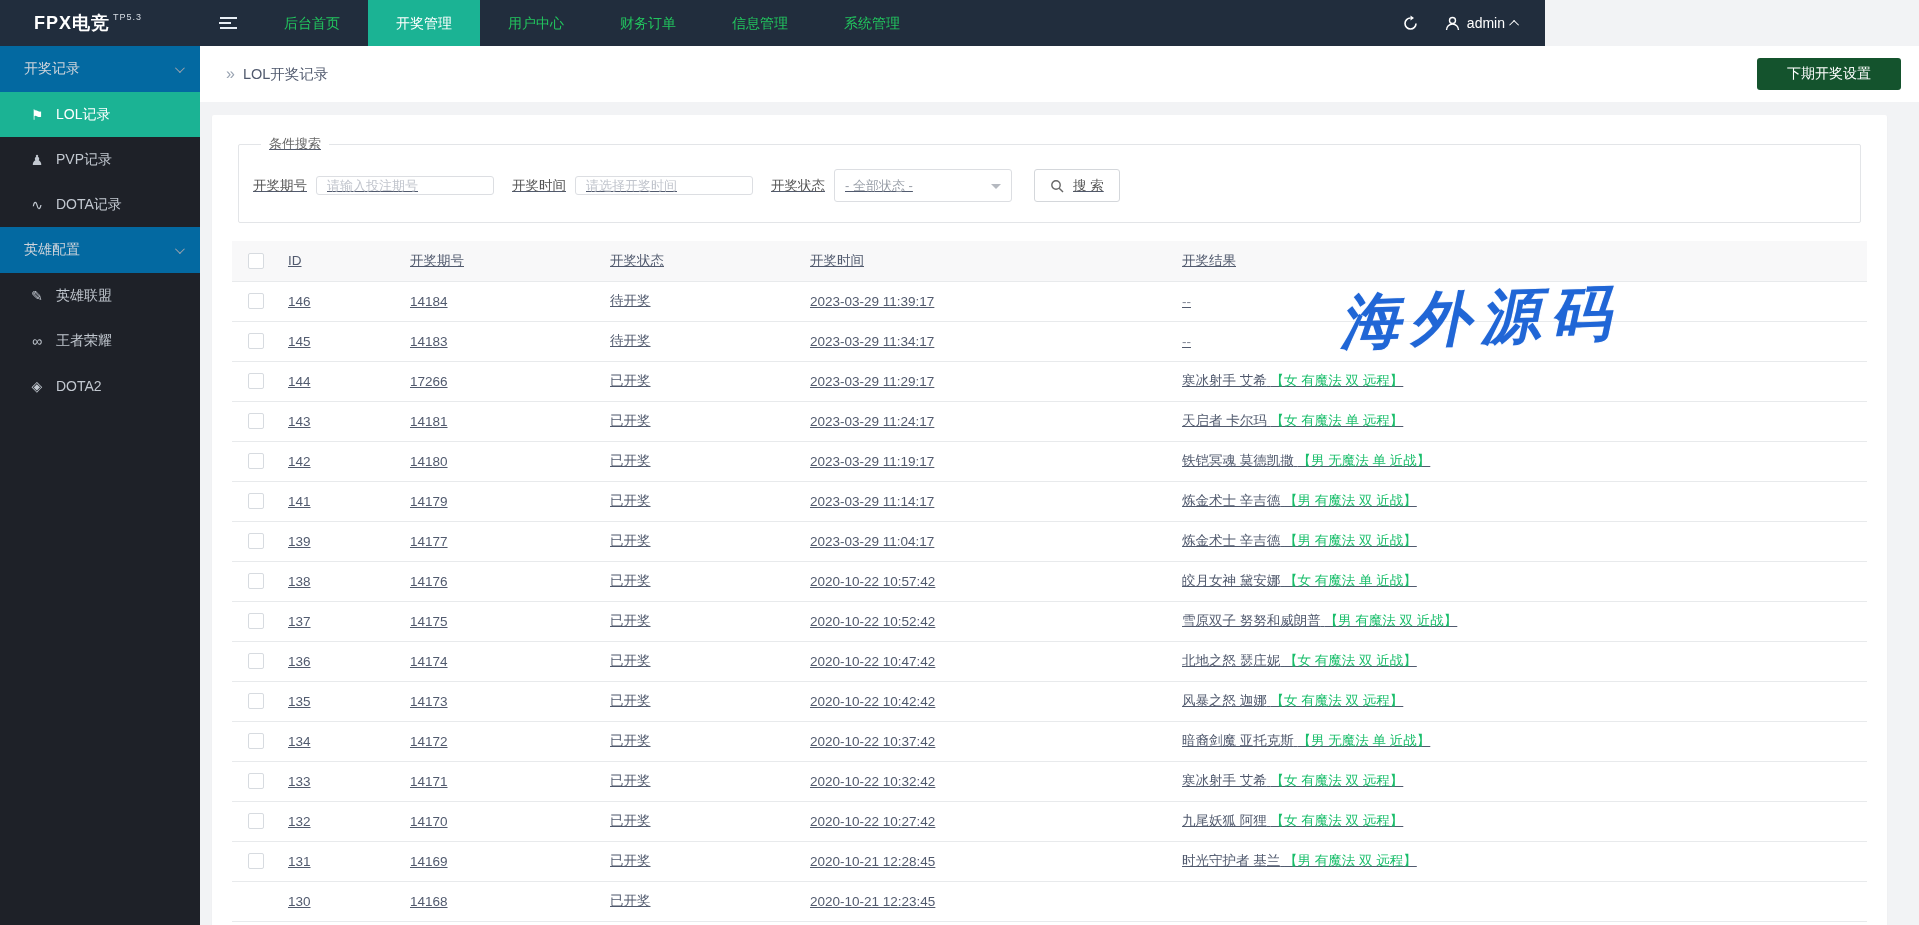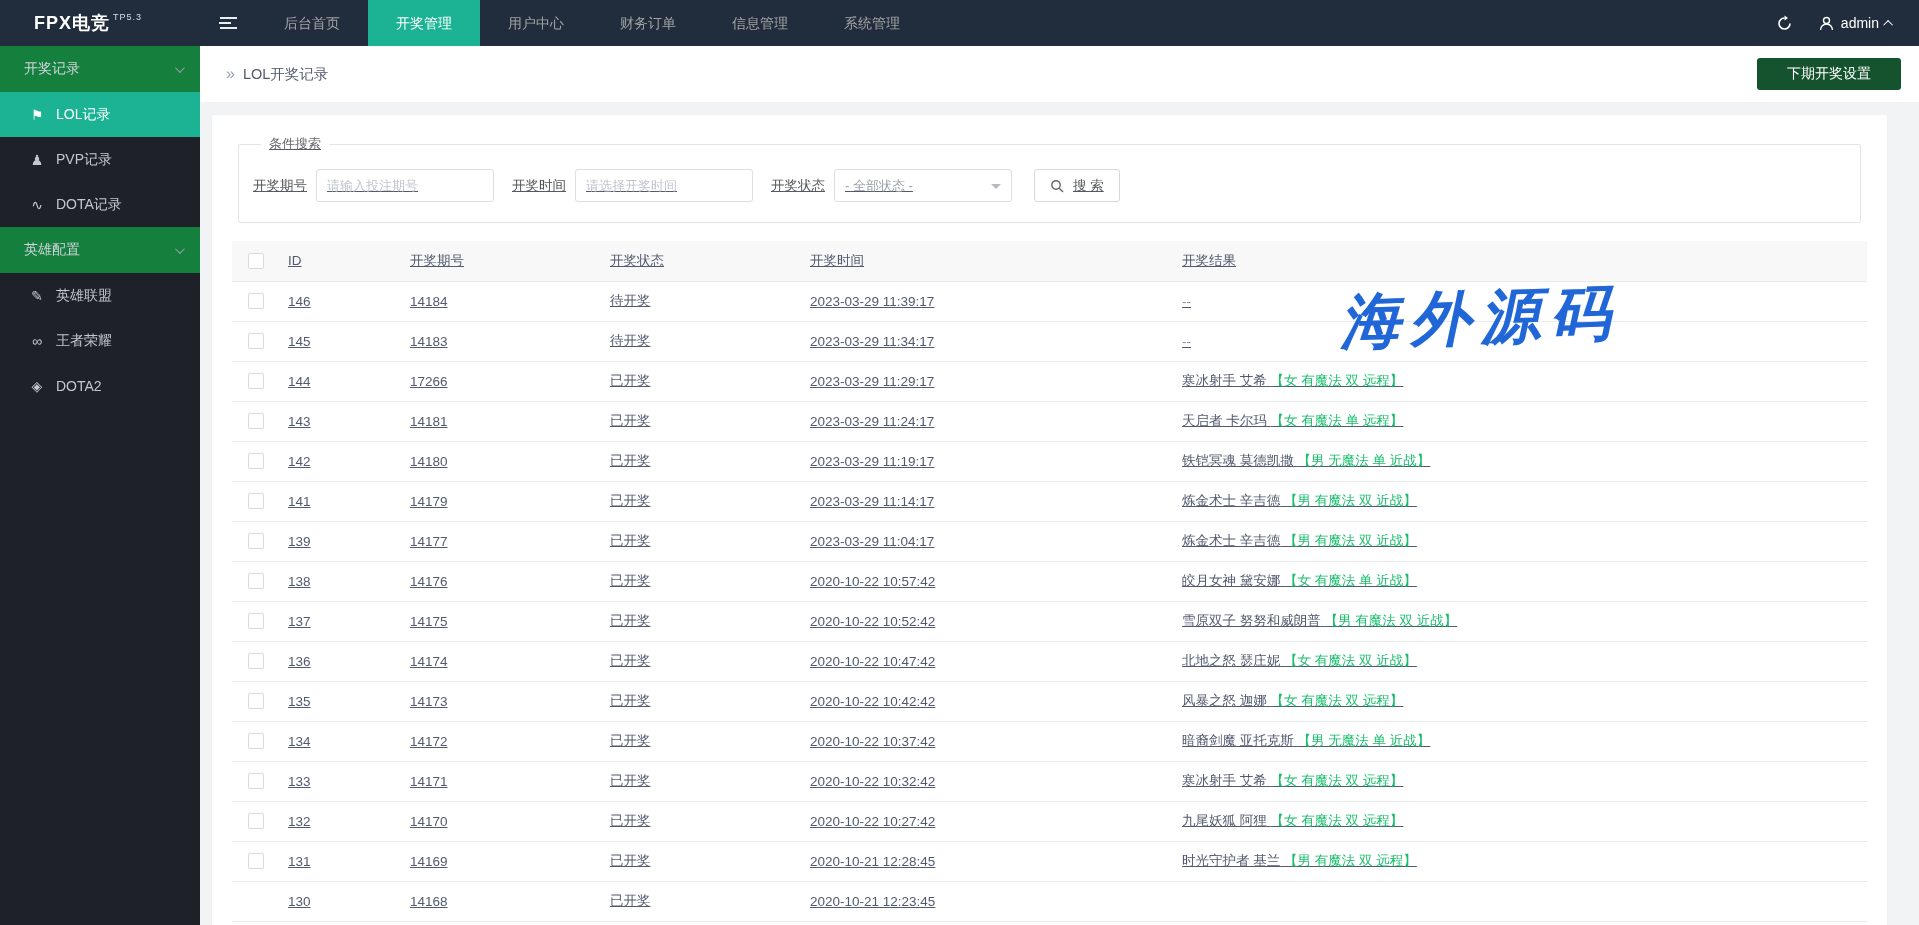--- a/index.html
+++ b/index.html
@@ -7,50 +7,50 @@
   body {
     font-family: "Liberation Sans", "DejaVu Sans", sans-serif;
     background:#f2f3f5;
     position:relative;
     font-size:14px;
     color:#515a6e;
   }
 
   
   .topbar {
-    position:absolute; left:0; top:0; width:1919px; height:46px;
+    position:absolute; left:0; top:0; width:1545px; height:46px;
     background:#212d3d; display:flex; align-items:stretch; z-index:30;
   }
   .logo {
     width:200px; color:#ffffff; font-size:18px; font-weight:bold;
     display:flex; align-items:center; padding-left:34px; letter-spacing:1px;
   }
   .logo sup { font-size:9px; font-weight:normal; margin-left:3px; transform:translateY(-6px); color:#d8dee6; }
   .hamburger { width:56px; display:flex; flex-direction:column; justify-content:center; align-items:center; gap:3px; cursor:pointer; }
   .hamburger i { display:block; width:17px; height:2px; background:#e8eef5; }
   .hamburger i:nth-child(2){ width:12px; align-self:flex-start; margin-left:19px; }
   .topnav { display:flex; align-items:stretch; }
   .topnav a {
-    color:#a3a3a3; font-size:14px; line-height:46px; padding:0 28px;
+    color:#22c55e; font-size:14px; line-height:46px; padding:0 28px;
     text-decoration:none; cursor:pointer; white-space:nowrap;
   }
   .topnav a.active { background:#1bb394; color:#ffffff; }
   .top-right { margin-left:auto; display:flex; align-items:center; padding-right:26px; gap:26px; }
   .icon-btn { display:flex; align-items:center; cursor:pointer; }
   .admin-box { display:flex; align-items:center; gap:7px; color:#ffffff; cursor:pointer; font-size:14px; }
   .chev-up { width:7px; height:7px; border-left:1.6px solid #fff; border-top:1.6px solid #fff; transform:rotate(45deg) translateY(2px); }
 
   
   .sidebar {
     position:absolute; left:0; top:46px; bottom:0; width:200px;
     background:#1e2128; z-index:20;
   }
   .side-group {
     height:46px; display:flex; align-items:center; padding:0 18px 0 24px;
-    color:#cfd4db; background:#15803d; cursor:pointer; font-size:14px;
+    color:#cfd4db; background:#0369a1; cursor:pointer; font-size:14px;
   }
   .side-group .glabel { flex:1; }
   .chev-down { width:7px; height:7px; border-right:1.5px solid #9aa2ad; border-bottom:1.5px solid #9aa2ad; transform:rotate(45deg) translateY(-2px); }
   .side-item {
     height:45px; display:flex; align-items:center; gap:10px;
     padding-left:28px; color:#c2c8d0; cursor:pointer; font-size:14px;
     background:#1e2128;
   }
   .side-item .sicon { width:18px; text-align:center; font-size:14px; color:#c2c8d0; font-style:normal; }
   .side-item.active { background:#1bb394; color:#ffffff; }
@@ -82,21 +82,21 @@
 
   fieldset.search-fs {
     border:1px solid #e3e5e8; border-radius:2px; margin:0 6px 18px 6px;
     padding:16px 14px 20px 14px;
   }
   fieldset.search-fs legend { font-size:13px; color:#666; padding:0 8px; margin-left:8px; }
   .filters { display:flex; align-items:center; gap:18px; }
   .fgroup { display:flex; align-items:center; gap:9px; }
   .fgroup label { font-size:13.5px; color:#555; white-space:nowrap; }
   .fgroup input {
-    width:178px; height:33px; border:1px solid #dcdee2; border-radius:3px;
+    width:178px; height:19px; border:1px solid #dcdee2; border-radius:3px;
     padding:0 10px; font-size:13px; color:#515a6e; outline:none; font-family:inherit;
   }
   .fgroup input::placeholder { color:#c0c4cc; }
   .selectbox {
     width:178px; height:33px; border:1px solid #dcdee2; border-radius:3px;
     display:flex; align-items:center; padding:0 10px; font-size:13px;
     color:#9aa0a9; cursor:pointer; background:#fff; position:relative;
   }
   .selectbox .caret {
     position:absolute; right:10px; top:14px;

